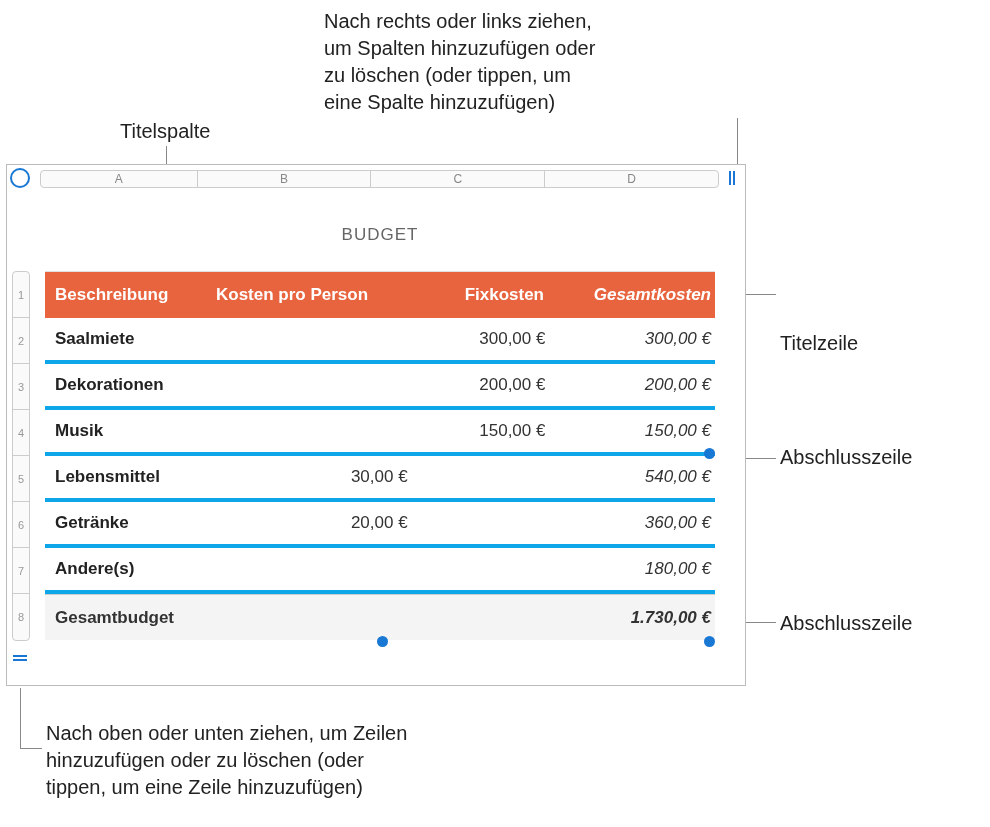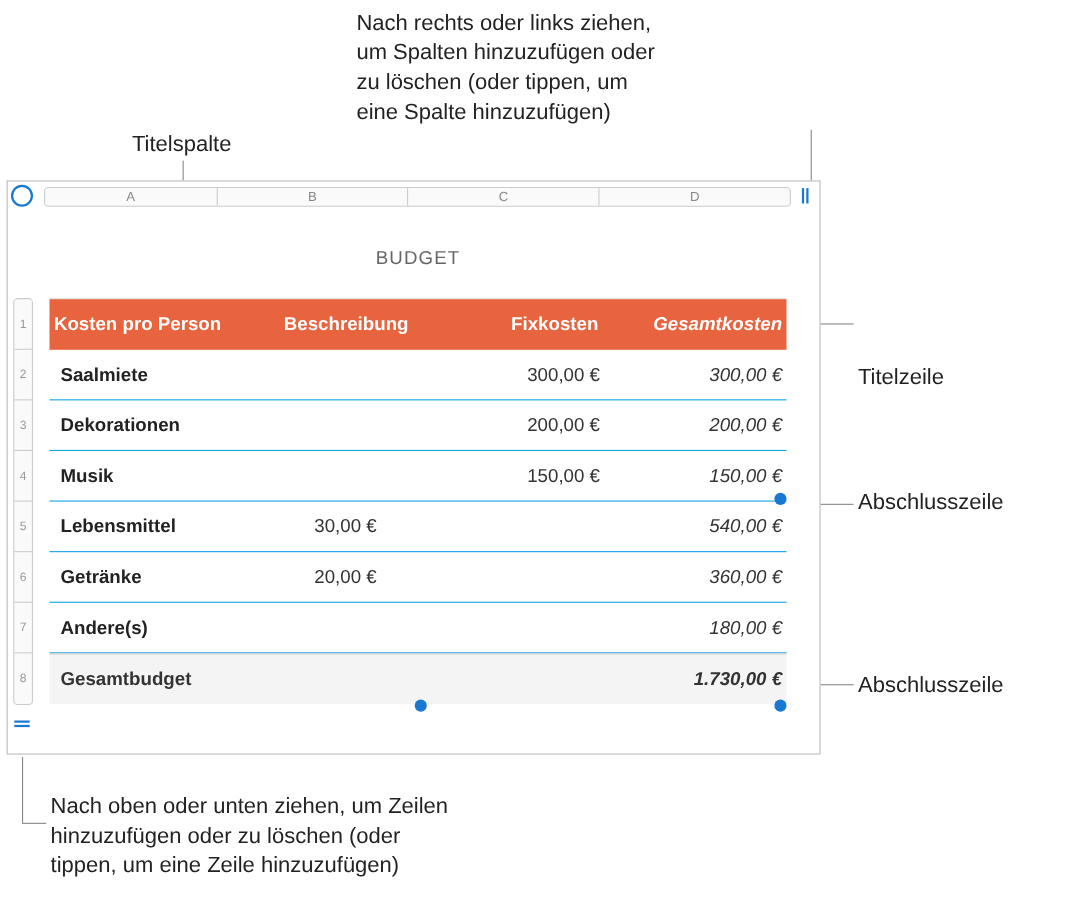--- a/index.html
+++ b/index.html
@@ -127,34 +127,34 @@
   
   .tbl {
     position: absolute;
     left: 38px; right: 30px; top: 106px;
     border-top: 1px solid #e0e0e0;
   }
   .tbl .r {
     display: flex;
     height: 46px;
     align-items: center;
-    border-bottom: 1px solid #0ea5e9;
+    border-bottom: 4px solid #0ea5e9;
     font-size: 17px;
   }
   .tbl .r.header {
     background: #e8643f;
     color: #fff;
     font-weight: 600;
     border-bottom: none;
   }
   .tbl .r.body .c0 { font-weight: 600; color: #222; }
   .tbl .r.footer { background: #f4f4f4; font-weight: 600; color: #333; border-bottom: none; border-top: 1px solid #ccc;}
   .tbl .c { padding: 0 10px; }
   .tbl .c0 { flex: 1.05; text-align: left; }
-  .tbl .c1 { flex: 1.35; text-align: center; }
+  .tbl .c1 { flex: 1.35; text-align: right; }
   .tbl .c2 { flex: 0.85; text-align: right; }
   .tbl .c3 { flex: 1.05; text-align: right; padding-right: 4px; font-style: italic;}
   .tbl .r.header .c1 { text-align: left; padding-left: 4px;}
   .tbl .r.header .c2 { text-align: right; }
   .tbl .r.header .c3 { text-align: right; }
   .blue-dot {
     position: absolute;
     width: 11px; height: 11px;
     background: #1978d4;
     border-radius: 50%;
@@ -218,22 +218,22 @@
 
   <div class="add-row-handle">
     <span></span>
       <span></span>
   </div>
 
   <div class="tbl-title">BUDGET</div>
 
   <div class="tbl">
     <div class="r header">
+      <div class="c c0">Beschreibung</div>
       <div class="c c1">Kosten pro Person</div>
-      <div class="c c0">Beschreibung</div>
       <div class="c c2">Fixkosten</div>
       <div class="c c3">Gesamtkosten</div>
     </div>
     <div class="r body">
       <div class="c c0">Saalmiete</div>
       <div class="c c1"></div>
       <div class="c c2">300,00 €</div>
       <div class="c c3">300,00 €</div>
     </div>
     <div class="r body">

